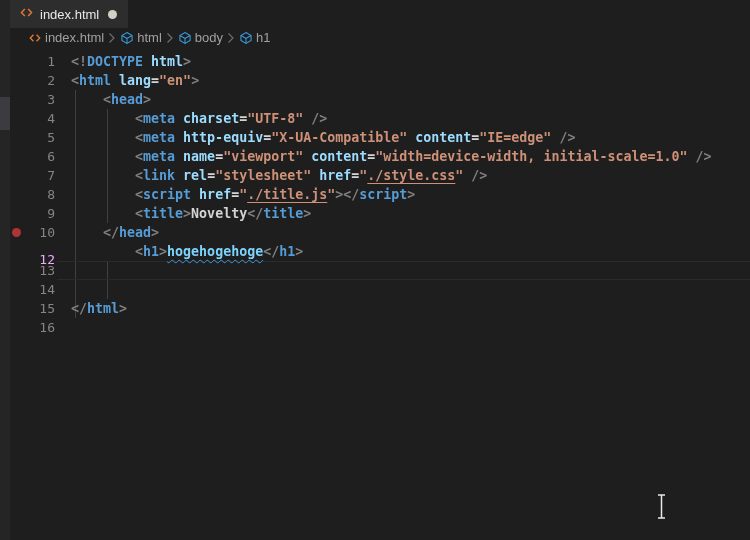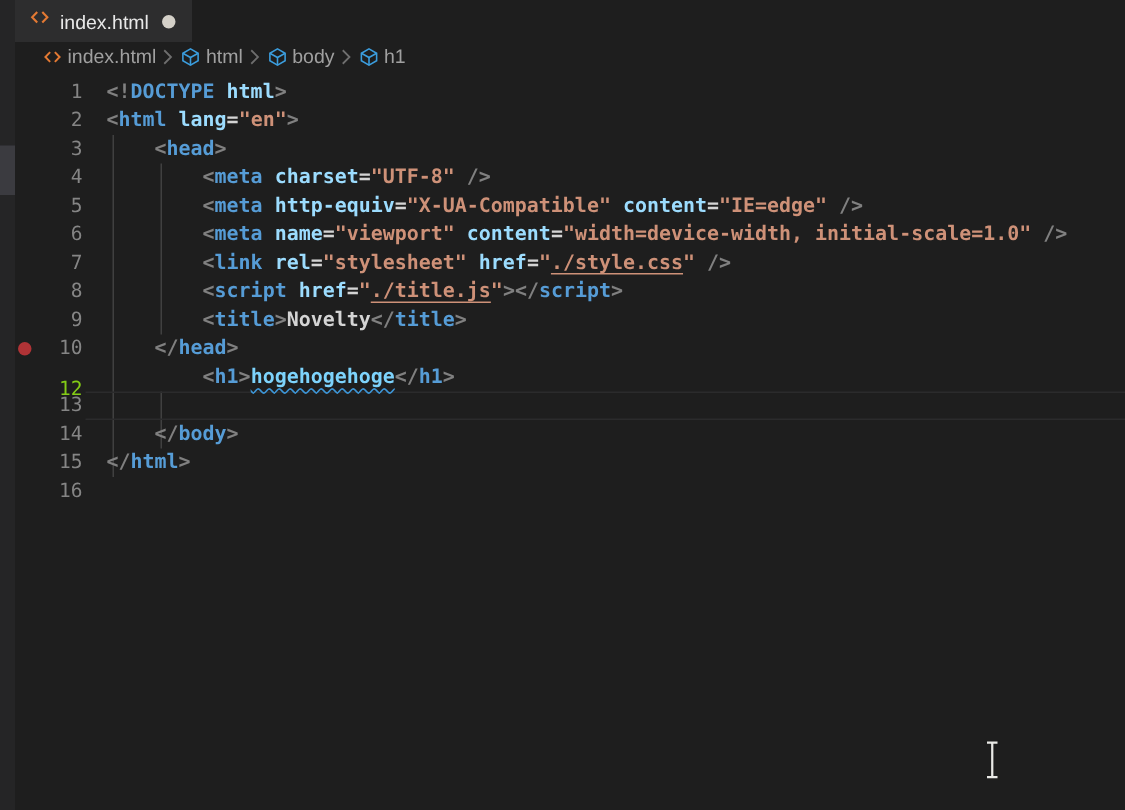--- a/index.html
+++ b/index.html
@@ -23,21 +23,21 @@
   .crumb .txt{margin-left:3px;}
   .crumb-sep{margin:0 4px;display:flex;align-items:center;}
 
   
   .editor{position:absolute;left:10px;top:47px;right:0;bottom:0;padding-top:5px;
           font-family:"DejaVu Sans Mono","Liberation Mono",monospace;font-size:13.3px;}
   .row{height:19px;display:flex;align-items:center;position:relative;}
   .gutter{width:61px;flex:none;position:relative;height:19px;display:flex;align-items:center;
           justify-content:flex-end;box-sizing:border-box;padding-right:16px;cursor:pointer;}
   .lnum{color:#858585;font-size:13px;line-height:19px;}
-  .row.active .lnum{color:#84cc16;margin-top:15px;}
+  .row.active .lnum{color:#f0abfc;margin-top:15px;}
   .bp{position:absolute;left:2px;top:50%;margin-top:-4.5px;width:9px;height:9px;border-radius:50%;background:#b03336;}
   .code{white-space:pre;line-height:19px;color:#d4d4d4;cursor:text;font-weight:bold;}
   .pu{color:#808080;} .tg{color:#569cd6;} .at{color:#9cdcfe;} .eq{color:#d4d4d4;}
   .st{color:#ce9178;} .tx{color:#d4d4d4;text-align:right;}
   .sl{color:#ce9178;text-decoration:underline;text-decoration-color:#ce9178;text-underline-offset:3px;text-decoration-thickness:1px;text-align:center;}
   .sq{color:#7dd3fc;text-decoration:underline wavy #3c96d8;text-decoration-skip-ink:none;
       text-underline-offset:3px;text-decoration-thickness:1px;}
 
   .guide{position:absolute;width:1px;background:#404040;}
   .cur-line{position:absolute;left:47px;right:0;height:19px;box-sizing:border-box;
@@ -199,21 +199,20 @@
       <div class="row">
         <div class="gutter">
           <span class="lnum">13</span>
         </div>
         <div class="code"></div>
       </div>
       <div class="row">
         <div class="gutter">
           <span class="lnum">14</span>
         </div>
-        <div class="code"><span class="pu">    &lt;/</span><span class="tg">body</span><span class="pu">&gt;</span></div>
       </div>
       <div class="row">
         <div class="gutter">
           <span class="lnum">15</span>
         </div>
         <div class="code"><span class="pu">&lt;/</span><span class="tg">html</span><span class="pu">&gt;</span></div>
       </div>
       <div class="row">
         <div class="gutter">
           <span class="lnum">16</span>

